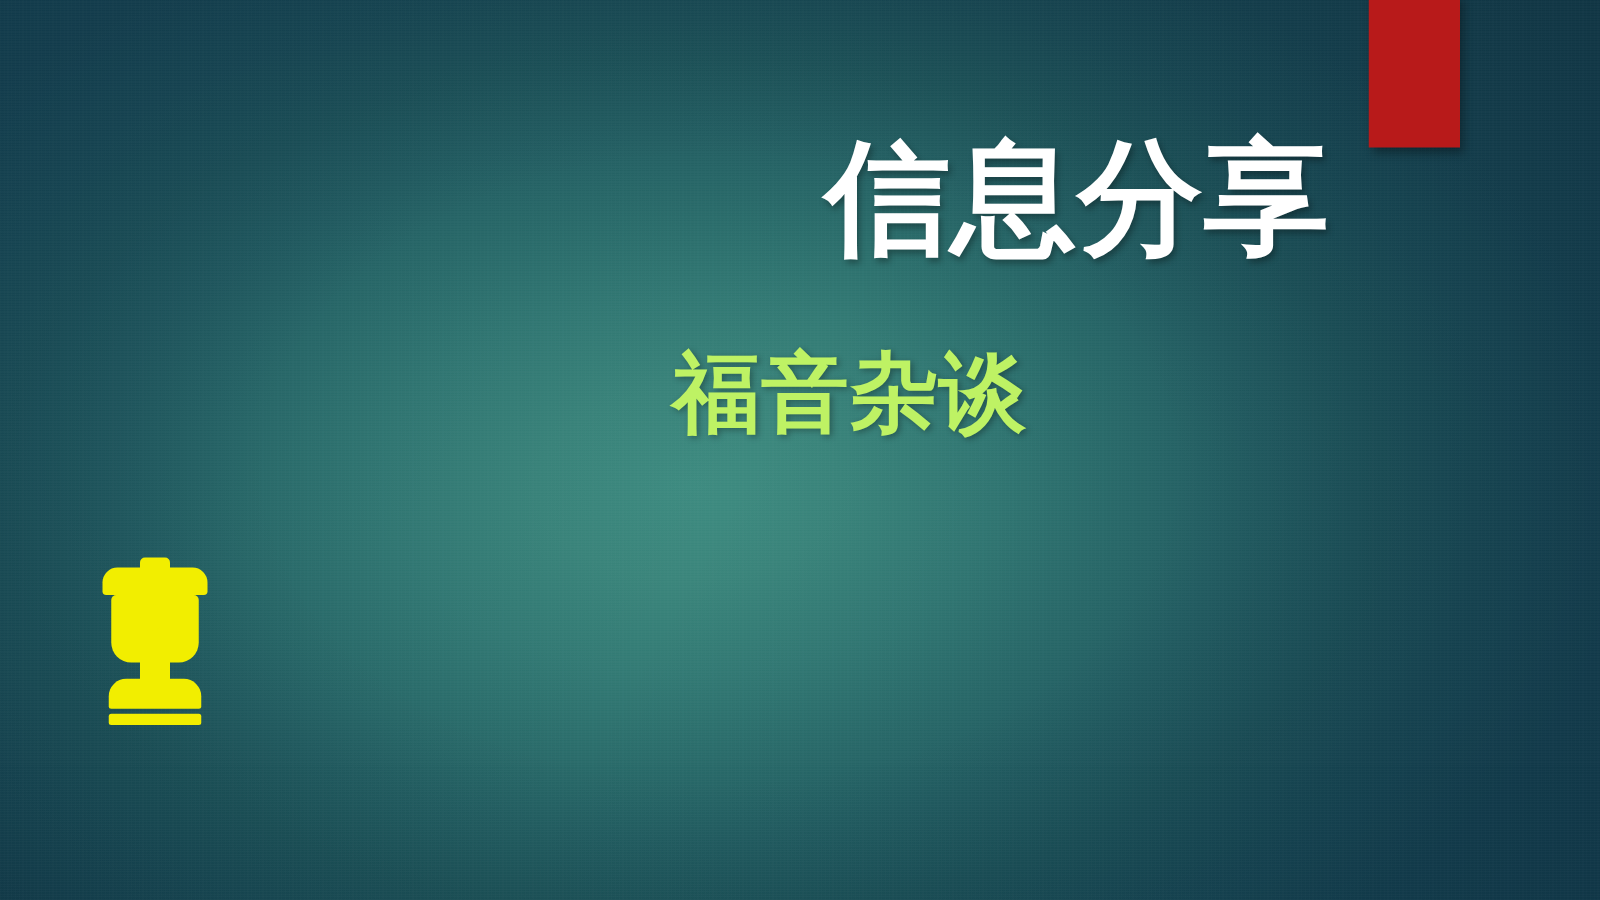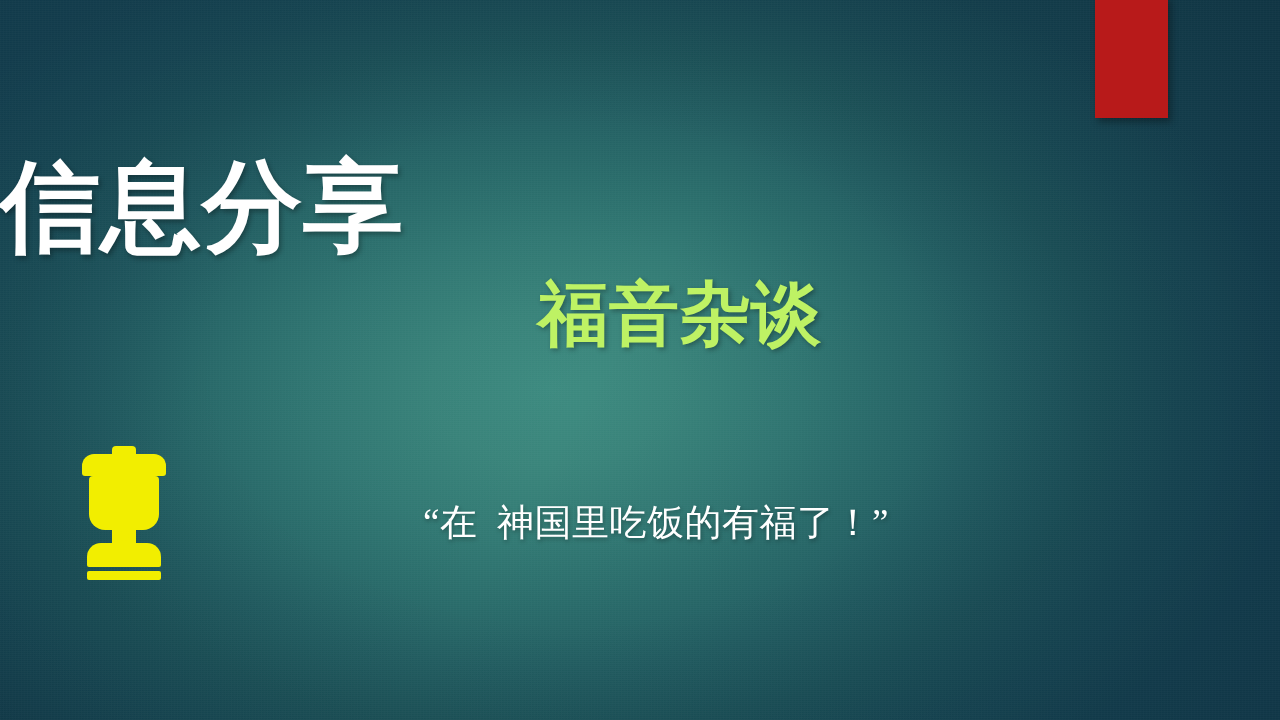--- a/index.html
+++ b/index.html
@@ -71,28 +71,27 @@
     background: #b81a1a;
     box-shadow: 3px 4px 7px rgba(0, 0, 0, 0.33);
   }
 
   
   .title {
     position: absolute;
     left: 0;
     top: 103px;
     width: 1064px;
-    text-align: left;
+    text-align: right;
     font-size: 100px;
     line-height: 1.12;
     font-weight: bold;
     color: #ffffff;
     letter-spacing: 1px;
     text-shadow: 2px 3px 5px rgba(0, 0, 0, 0.30);
-    margin-top: 47px;
   }
   .subtitle {
     position: absolute;
     left: 0;
     top: 275px;
     width: 1280px;
     text-align: center;
     font-size: 70px;
     line-height: 1.14;
     font-weight: bold;
@@ -220,21 +219,20 @@
   <div class="bg-tint"></div>
   <div class="bg-noise"></div>
 
   <div class="accent-rect"></div>
 
   <div class="title">信息分享</div>
 
   <div class="subtitle">福音杂谈</div>
 
   <div class="verse">
-    <span class="vline">“在  神国里吃饭的有福了！”</span>
   </div>
 
   <div class="lantern">
     <i class="lam-knob"></i>
     <i class="lam-cap"></i>
     <i class="lam-frame"></i>
     <i class="lam-glass"></i>
     <i class="lam-flame"></i>
     <i class="lam-neck"></i>
     <i class="lam-dot"></i>

